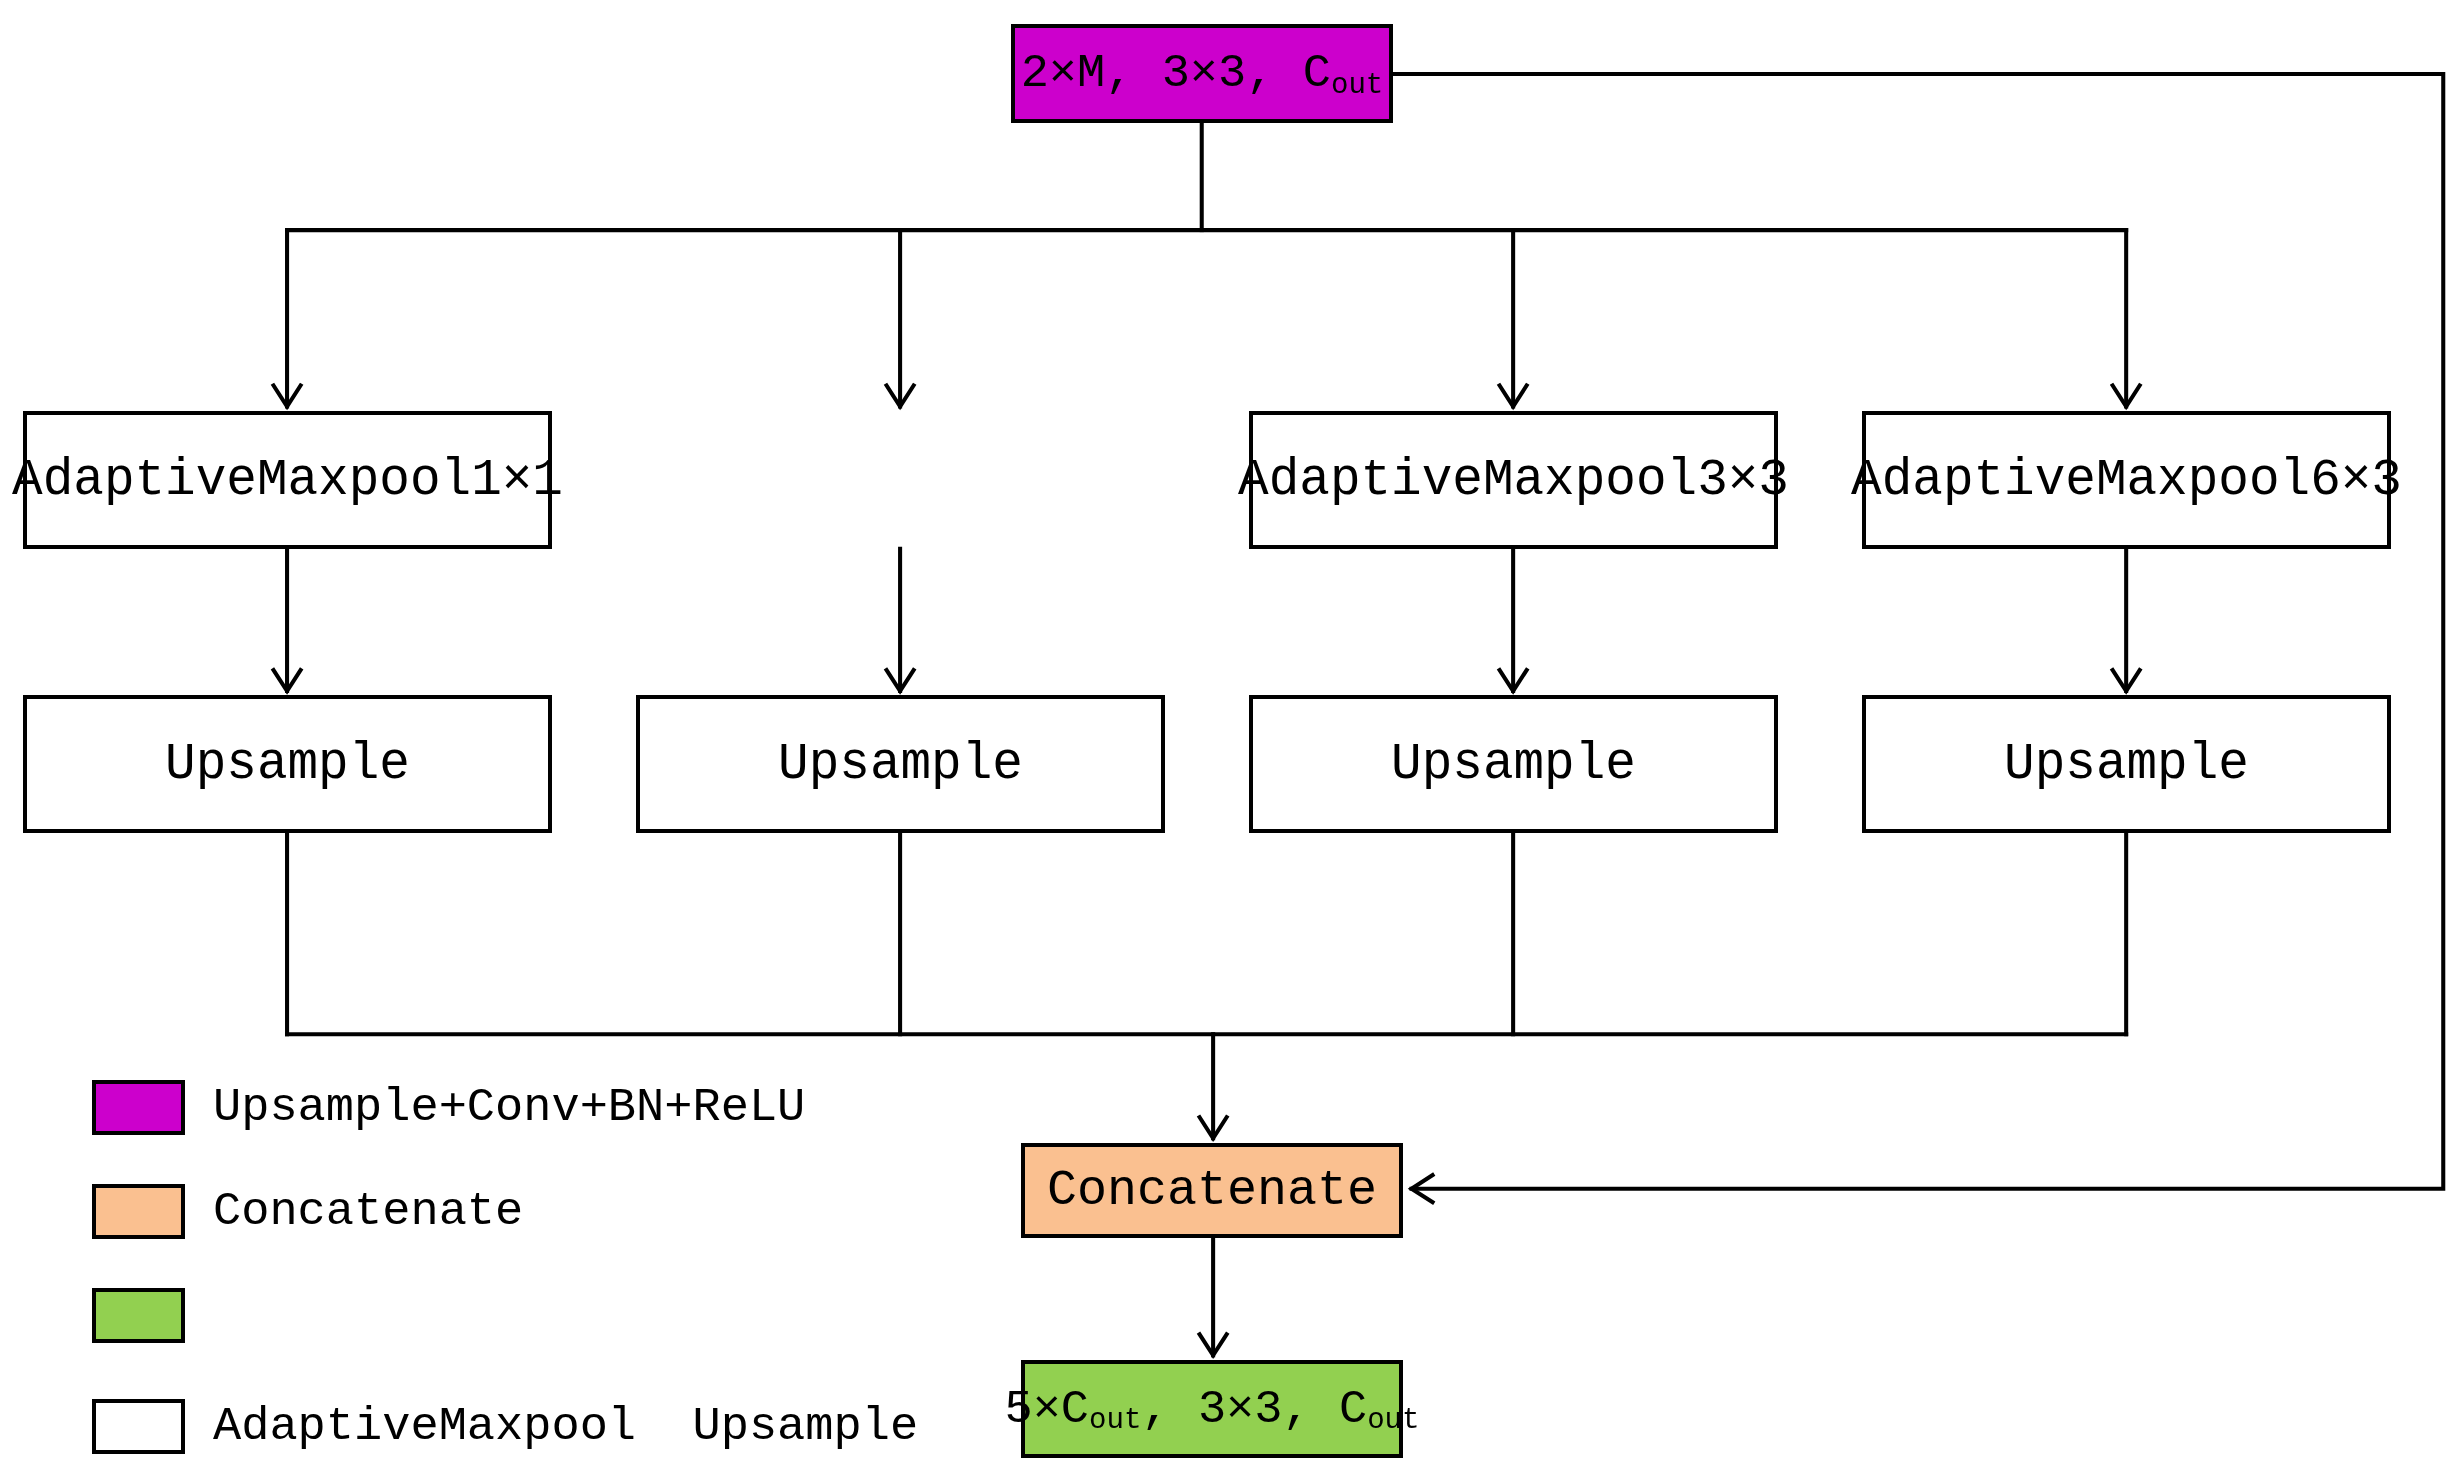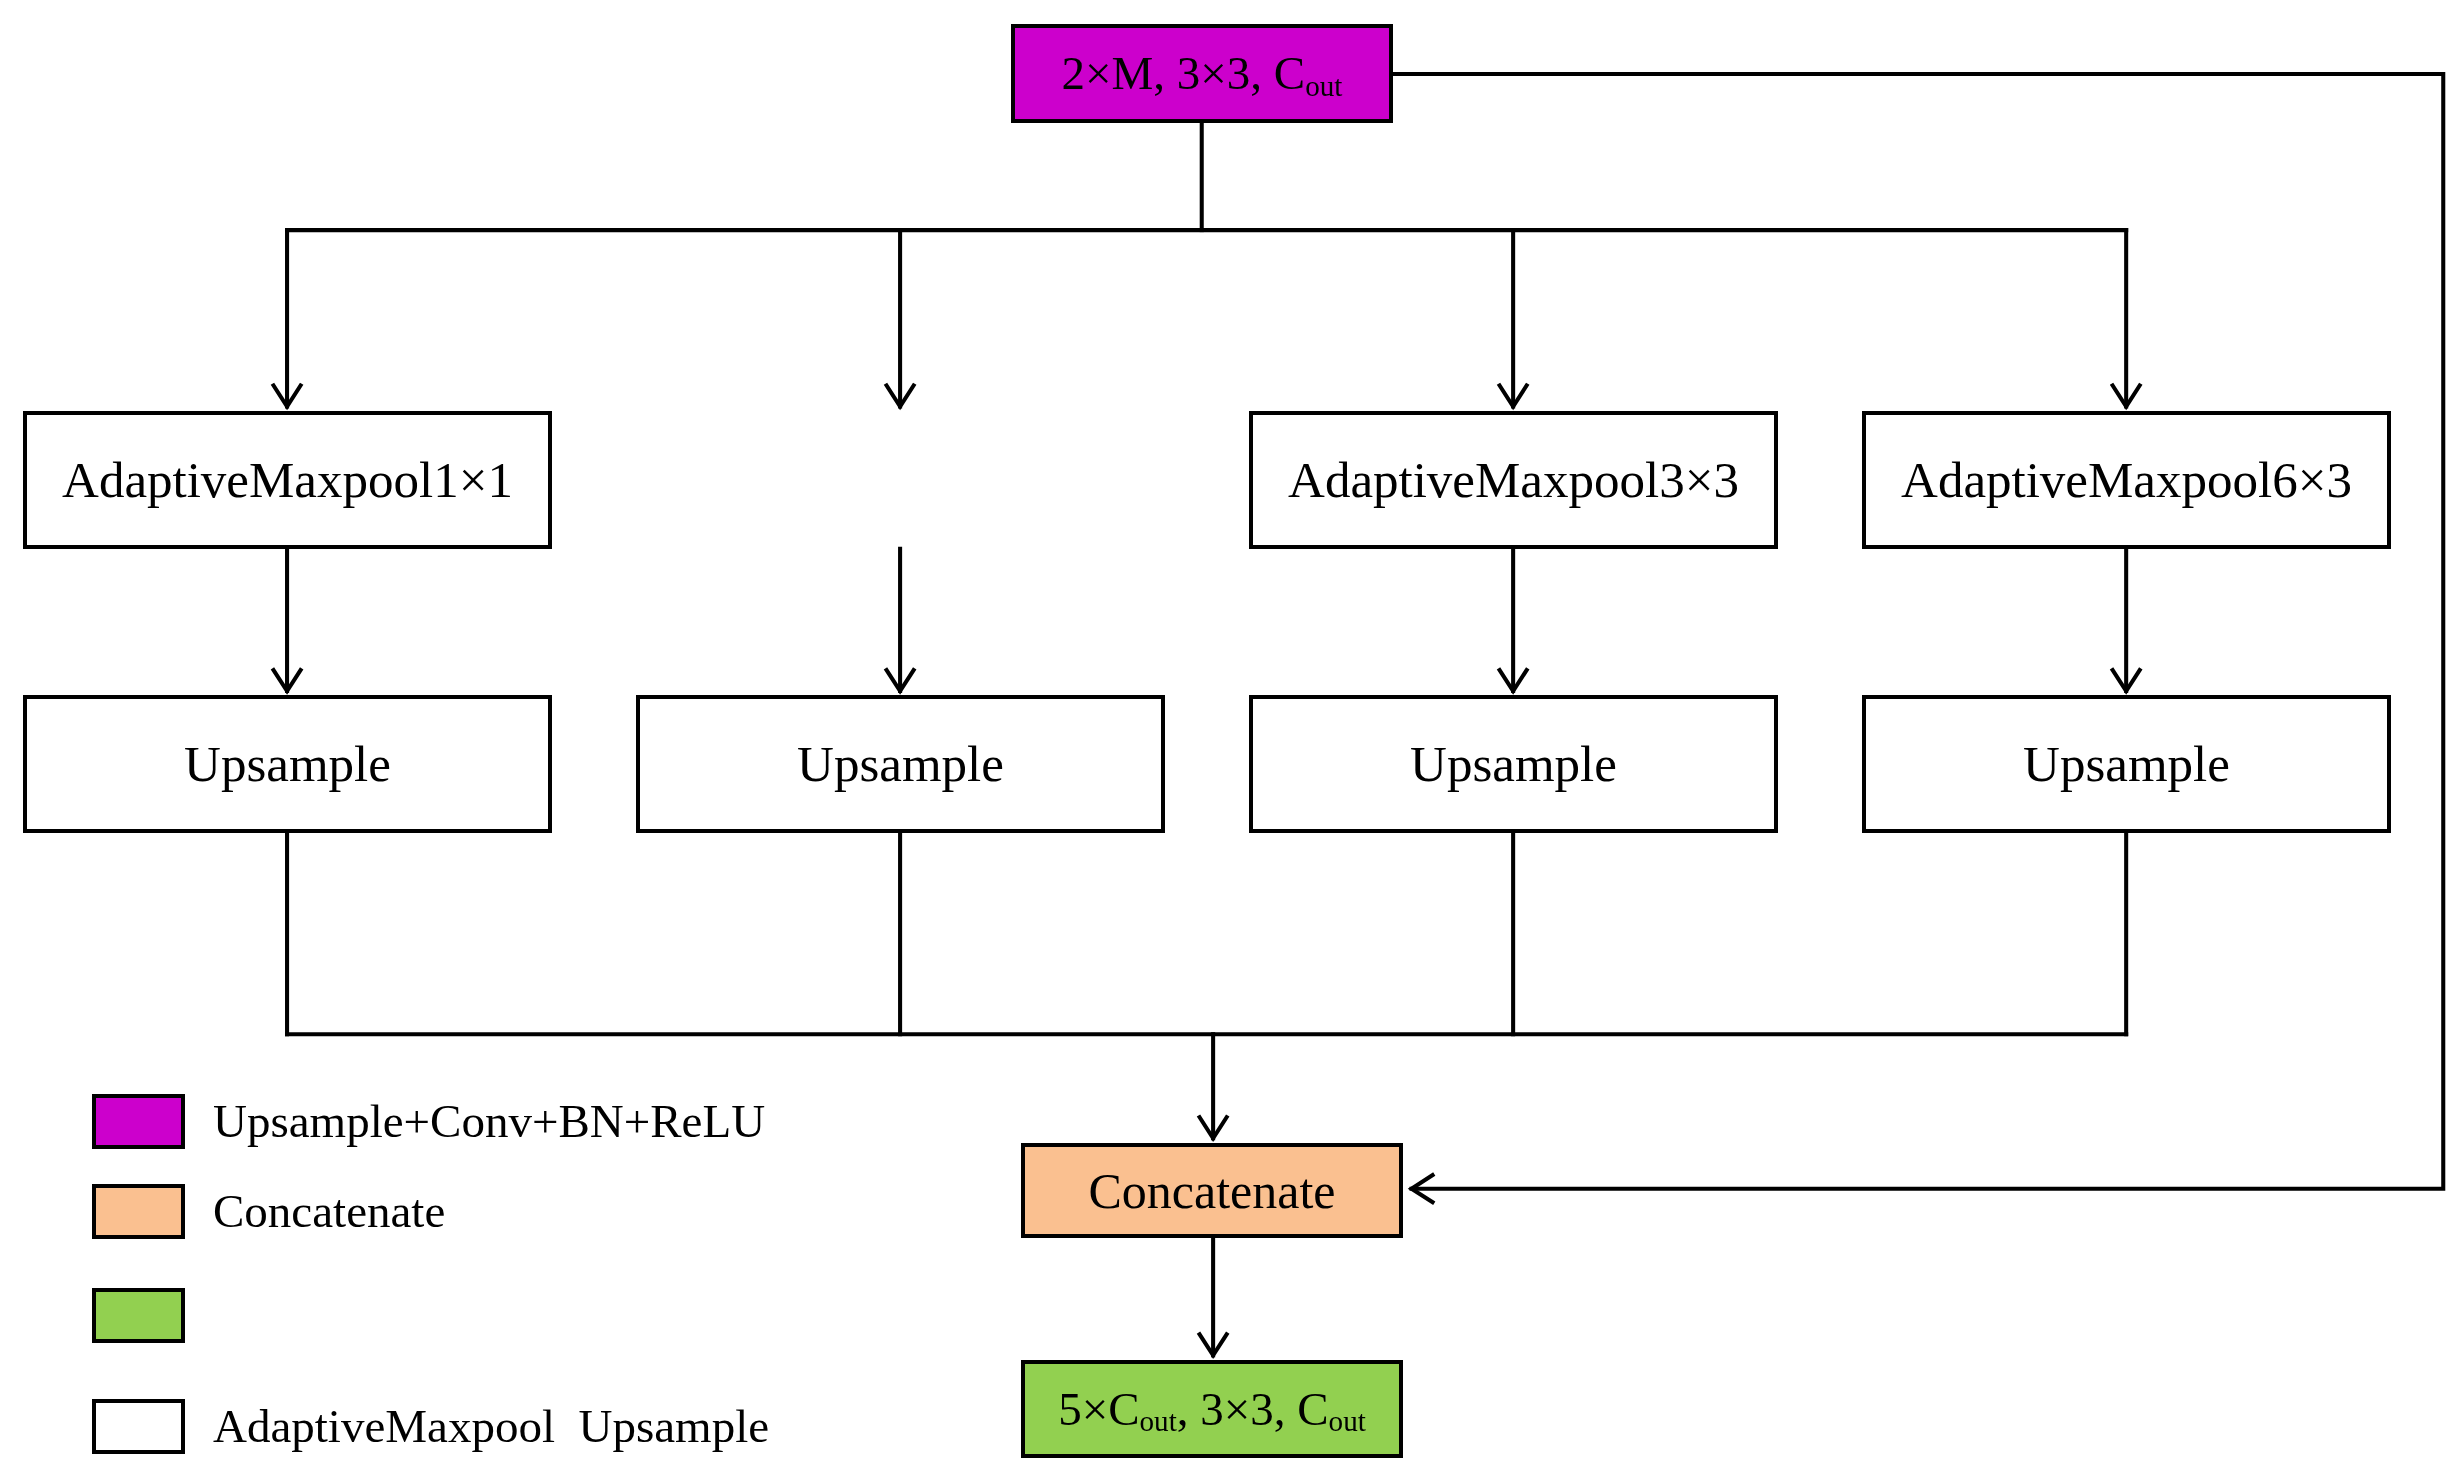--- a/index.html
+++ b/index.html
@@ -1,20 +1,20 @@
 <!DOCTYPE html>
 <html style="font-size:13px"><head>
 <meta charset="utf-8">
 <style>
   html,body{margin:0;padding:0;background:#ffffff;}
   .canvas{
     position:relative;
     width:2462px;height:1483px;
     background:#ffffff;
-    font-family:Liberation Serif, serif;
+    font-family:Liberation Mono, monospace;
     color:#000;
     overflow:hidden;
   }
   .wires{position:absolute;left:0;top:0;width:2462px;height:1483px;}
   .node{
     position:absolute;
     display:flex;align-items:center;justify-content:center;
     border:4.1px solid #000;
     box-sizing:border-box;
     background:#fff;
@@ -28,21 +28,21 @@
   .p1{left:23px;} .p2{left:636px;} .p3{left:1249px;} .p4{left:1862px;}
   .node.concat {left:1021px;top:1143px;width:382px;height:95px;font-size:50px;}
   .node.output {left:1021px;top:1360px;width:382px;height:98px;font-size:47px;}
   .subsc{font-size:0.62em;position:relative;top:0.22em;}
   .legend{position:absolute;left:92px;top:1080px;}
   .legend-item{
     position:absolute;left:0;
     display:flex;align-items:center;
     height:55px;
   }
-  .li-0{top:0px;margin-top:14px;} .li-1{top:104px;} .li-2{top:208px;} .li-3{top:311px;margin-top:8px;}
+  .li-0{top:0px;} .li-1{top:104px;} .li-2{top:208px;} .li-3{top:311px;margin-top:8px;}
   .swatch{
     width:85px;height:47px;
     border:4.1px solid #000;
     box-sizing:content-box;
     background:#fff;
     flex:none;
   }
   .legend-label{
     margin-left:28px;
     font-size:47px;

